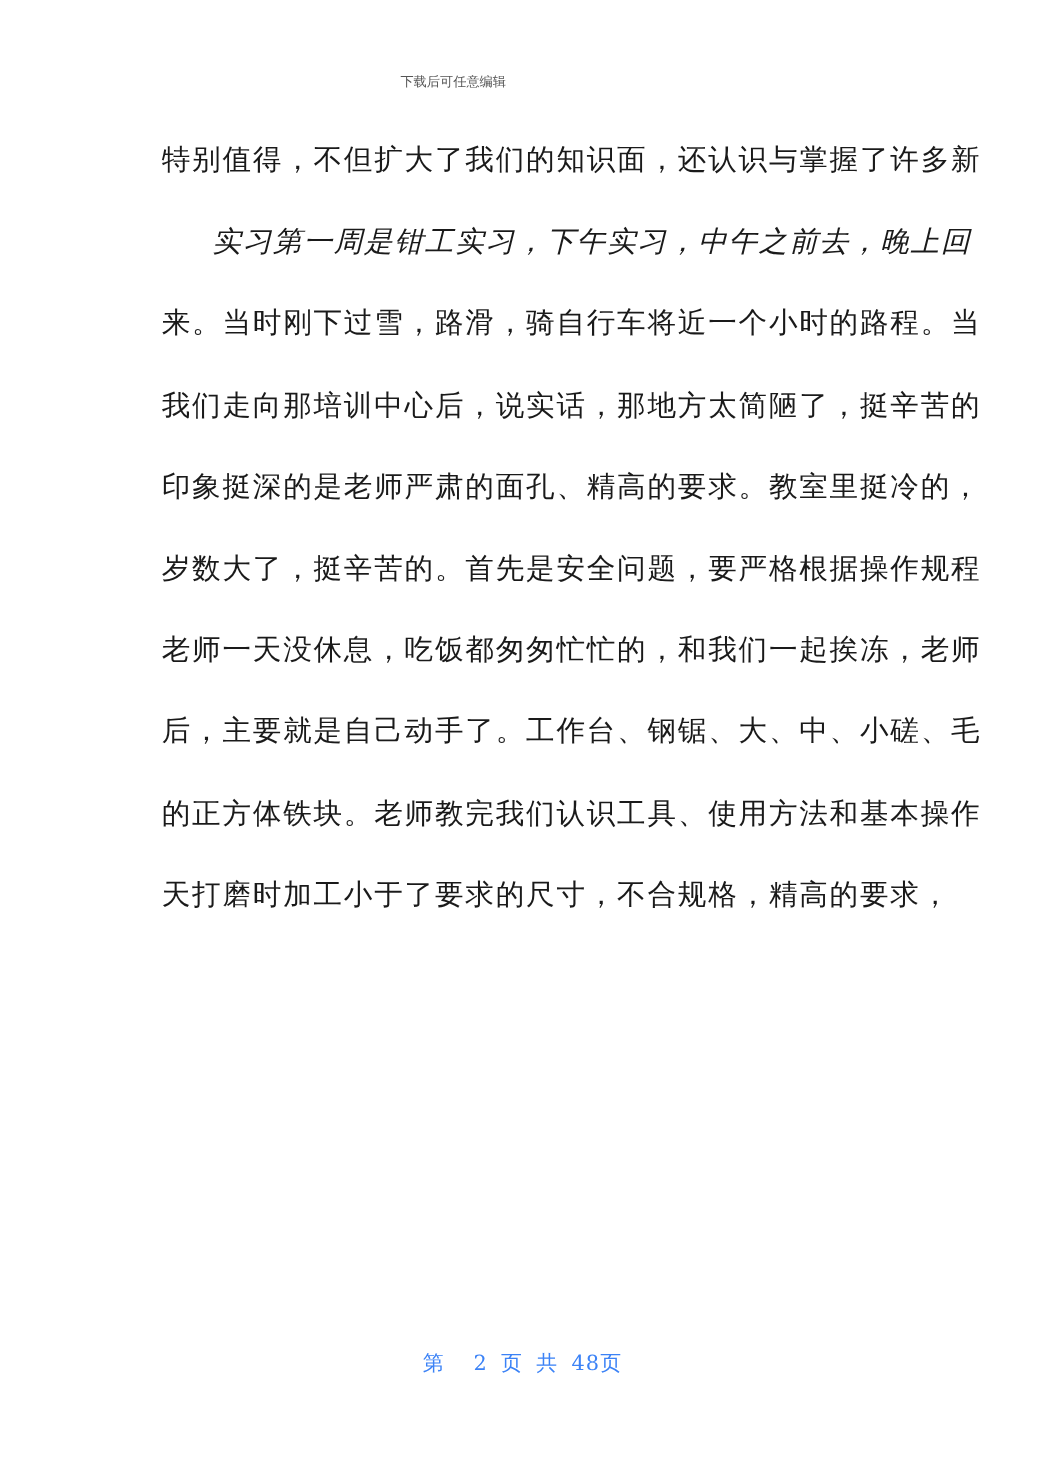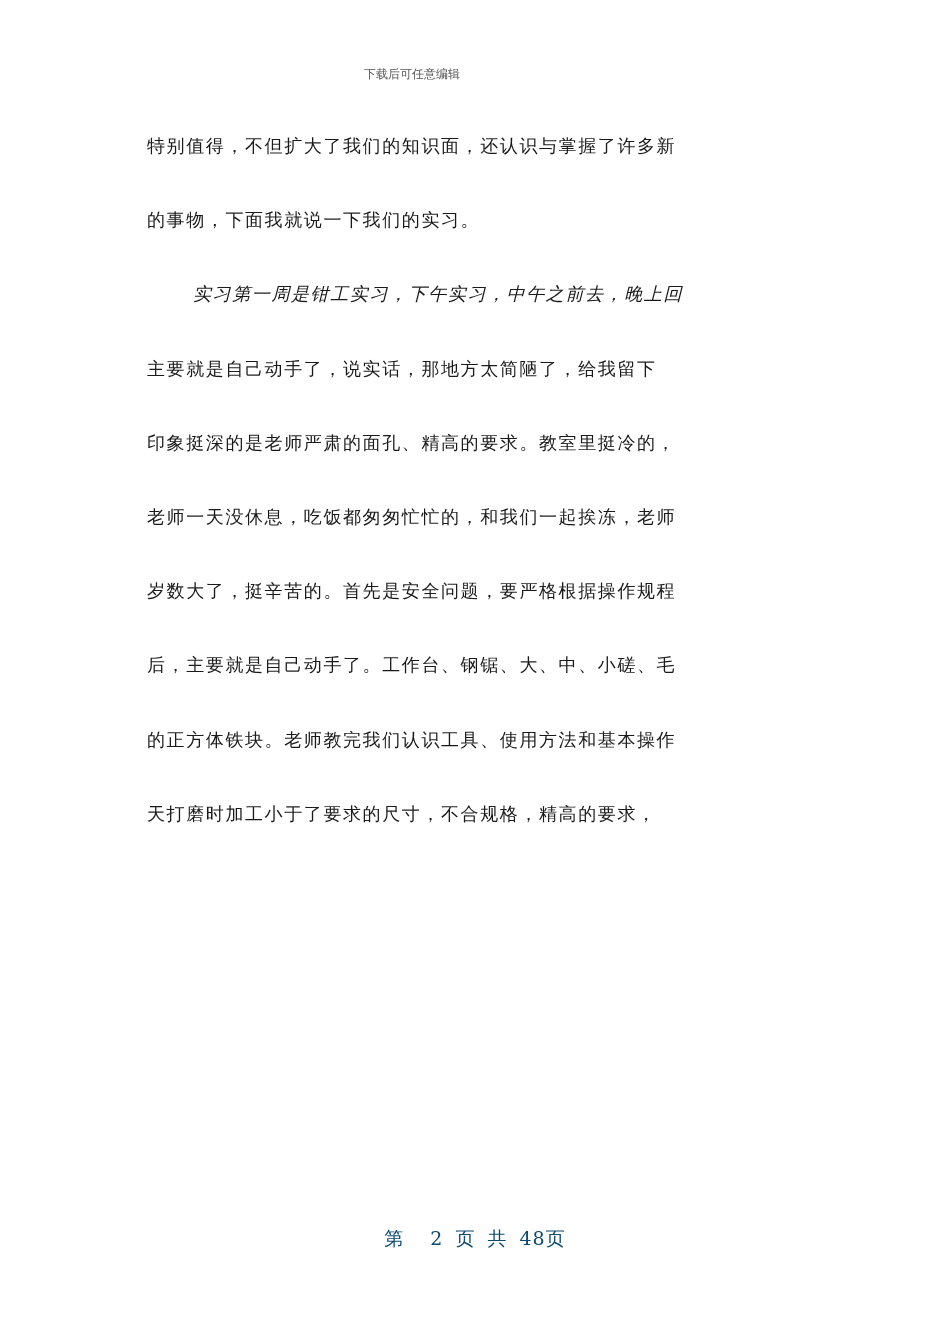--- a/index.html
+++ b/index.html
@@ -26,59 +26,60 @@
       font-family: Liberation Sans, sans-serif;
     }
     .body-text {
       position: absolute;
       top: 126px;
       left: 147px;
       width: 660px;
     }
     .line {
       height: 74.2px;
-      font-size: 18px;
+      font-size: 26px;
       line-height: 40px;
       white-space: nowrap;
       letter-spacing: 1.6px;
+      text-align: right;
     }
     .line.indent {
       padding-left: 46px;
       font-style: italic;
     }
     .page-footer {
       position: absolute;
       top: 1226px;
       left: 0;
       width: 950px;
       text-align: center;
       font-size: 19px;
-      color: #0c4a6e;
+      color: #3b82f6;
       font-family: "DejaVu Serif", "Liberation Serif", serif;
       letter-spacing: 1px;
     }
     .page-footer span {
       display: inline-block;
     }
     .gap-lg { margin-right: 26px; }
     .gap-sm { margin-right: 12px; }
   </style>
 </head>
 <body>
 
 <div class="page-header">下载后可任意编辑</div>
 
 <div class="body-text">
   <div class="line">特别值得，不但扩大了我们的知识面，还认识与掌握了许多新</div>
-  <div class="line">的事物，下面我就说一下我们的实习。</div>
   <div class="line indent">实习第一周是钳工实习，下午实习，中午之前去，晚上回</div>
-  <div class="line">主要就是自己动手了，说实话，那地方太简陋了，给我留下</div>
+  <div class="line">来。当时刚下过雪，路滑，骑自行车将近一个小时的路程。当</div>
+  <div class="line">我们走向那培训中心后，说实话，那地方太简陋了，挺辛苦的</div>
   <div class="line">印象挺深的是老师严肃的面孔、精高的要求。教室里挺冷的，</div>
+  <div class="line">岁数大了，挺辛苦的。首先是安全问题，要严格根据操作规程</div>
   <div class="line">老师一天没休息，吃饭都匆匆忙忙的，和我们一起挨冻，老师</div>
-  <div class="line">岁数大了，挺辛苦的。首先是安全问题，要严格根据操作规程</div>
   <div class="line">后，主要就是自己动手了。工作台、钢锯、大、中、小磋、毛</div>
   <div class="line">的正方体铁块。老师教完我们认识工具、使用方法和基本操作</div>
   <div class="line">天打磨时加工小于了要求的尺寸，不合规格，精高的要求，</div>
 </div>
 
 <div class="page-footer">
   <span class="gap-lg">第</span><span class="gap-sm">2</span><span class="gap-sm">页</span><span class="gap-sm">共</span><span>48</span><span>页</span>
 </div>
 
 </body></html>

